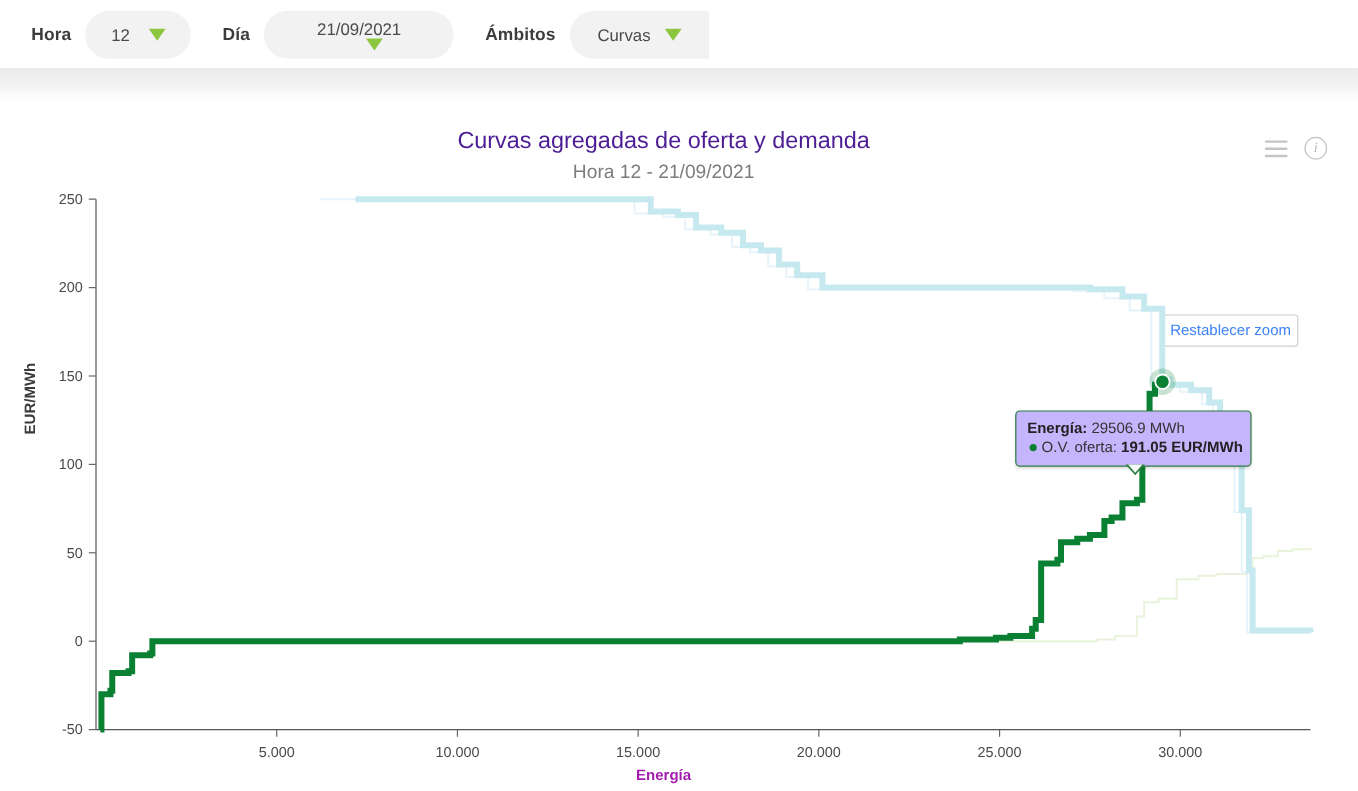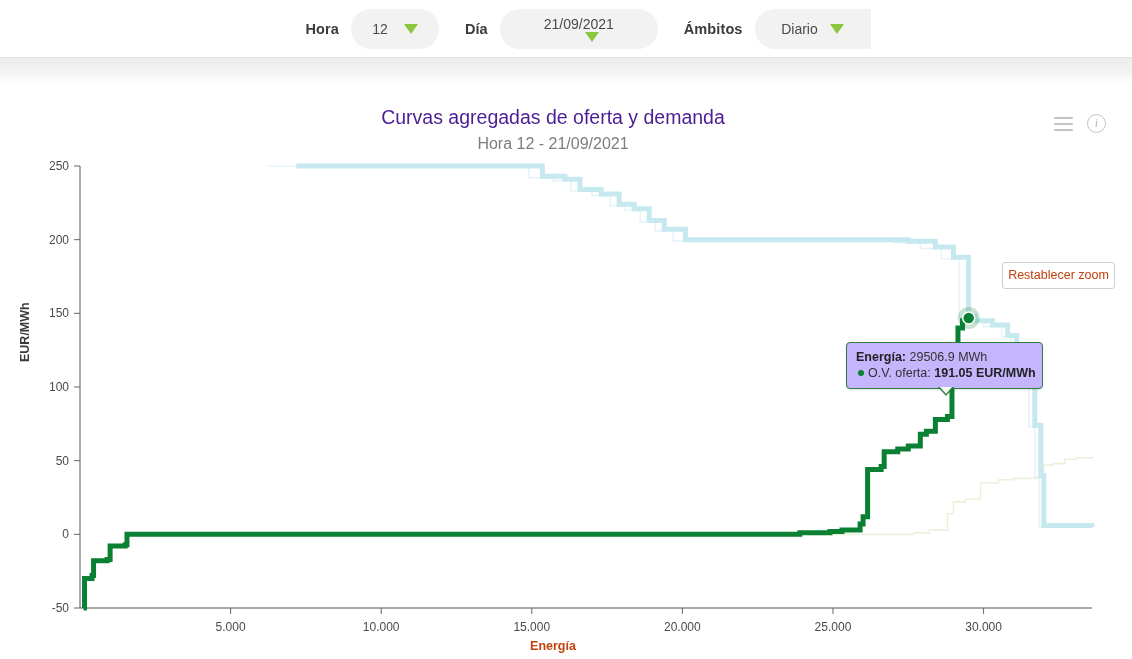--- a/index.html
+++ b/index.html
@@ -19,21 +19,21 @@
 
   
   #toolbar {
     position: absolute;
     left: 0; top: 0;
     width: 1132px;
     height: 57px;
     background: #ffffff;
     display: flex;
     align-items: center;
-    justify-content: center;
+    justify-content: flex-start;
     box-sizing: border-box;
     padding-right: 0px;
   }
   .filter-group {
     display: flex;
     align-items: center;
     margin-left: 26px;
   }
   .filter-label {
     font-size: 14.5px;
@@ -145,27 +145,26 @@
 
   
   #reset-zoom {
     position: absolute;
     left: 969px; top: 178px;
     width: 113px; height: 27px;
     background: #ffffff;
     border: 1px solid #cfcfcf;
     border-radius: 3px;
     font-size: 12.5px;
-    color: #c2410c;
+    color: #3b82f6;
     font-family: "Liberation Sans", sans-serif;
     cursor: pointer;
     padding: 0;
     line-height: 25px;
     text-align: center;
-    margin-left: 33px;
   }
 
   
   #plot-wrap {
     position: absolute;
     left: 0; top: 0;
     width: 1132px; height: 575px;
   }
   #plot-svg { display: block; }
 
@@ -179,21 +178,21 @@
     transform-origin: left top;
     white-space: nowrap;
   }
   #axis-label-x {
     position: absolute;
     left: 0; top: 555px;
     width: 1106px;
     text-align: center;
     font-size: 12.5px;
     font-weight: bold;
-    color: #c2410c;
+    color: #a21caf;
   }
 
   
   #tooltip {
     position: absolute;
     left: 846px; top: 258px;
     width: 197px;
     background: #c4b5fd;
     border: 1.5px solid #2e7d43;
     border-radius: 4px;
@@ -250,21 +249,21 @@
     <span class="filter-label">Día</span>
     <div class="pill" id="pill-dia">
       <span class="pill-value">21/09/2021</span>
       <span class="caret"></span>
     </div>
   </div>
 
   <div class="filter-group" id="group-ambitos">
     <span class="filter-label">Ámbitos</span>
     <div class="pill" id="pill-ambitos">
-      <span class="pill-value">Diario</span>
+      <span class="pill-value">Curvas</span>
       <span class="caret"></span>
     </div>
   </div>
 
 </div>
 
 <div id="grey-band"></div>
 
 <div id="chart-panel">
 

